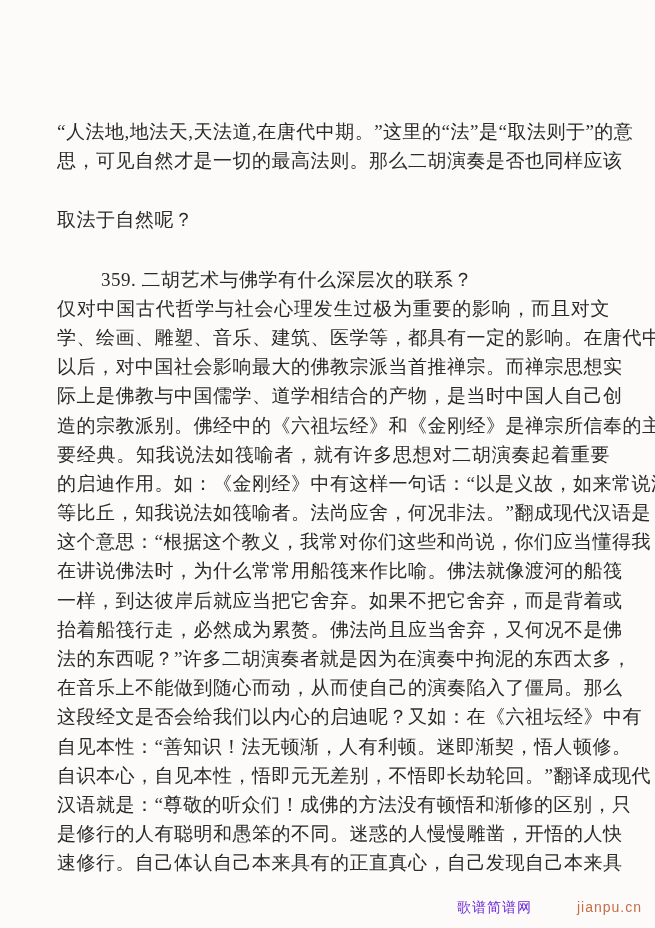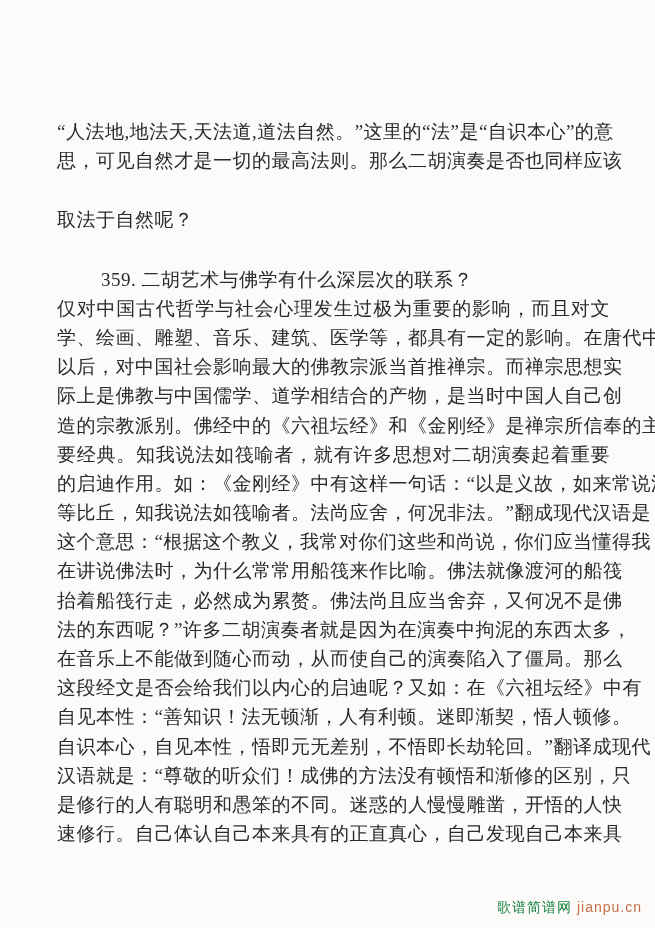--- a/index.html
+++ b/index.html
@@ -39,42 +39,43 @@
     text-indent:44px;
   }
   .watermark{
     position:absolute;
     right:13px;bottom:11px;
     font-size:14px;
     font-family:"Liberation Sans","DejaVu Sans",sans-serif;
     letter-spacing:1px;
     white-space:nowrap;
   }
-  .watermark .wm-name{color:#15803d;}
-  .watermark .wm-url{color:#c46f49;}
+  .watermark .wm-name{color:#6d28d9;}
+  .watermark .wm-url{color:#c46f49;margin-left:40px;}
 </style>
 </head>
 <body>
 
 <div class="page">
   <div class="text-block">
-    <div class="line">“人法地,地法天,天法道,道法自然。”这里的“法”是“自识本心”的意</div>
+    <div class="line">“人法地,地法天,天法道,在唐代中期。”这里的“法”是“取法则于”的意</div>
     <div class="line">思，可见自然才是一切的最高法则。那么二胡演奏是否也同样应该</div>
     <div class="line short">取法于自然呢？</div>
     <div class="line short indent">359. 二胡艺术与佛学有什么深层次的联系？</div>
     <div class="line">仅对中国古代哲学与社会心理发生过极为重要的影响，而且对文</div>
     <div class="line">学、绘画、雕塑、音乐、建筑、医学等，都具有一定的影响。在唐代中期</div>
     <div class="line">以后，对中国社会影响最大的佛教宗派当首推禅宗。而禅宗思想实</div>
     <div class="line">际上是佛教与中国儒学、道学相结合的产物，是当时中国人自己创</div>
     <div class="line">造的宗教派别。佛经中的《六祖坛经》和《金刚经》是禅宗所信奉的主</div>
     <div class="line">要经典。知我说法如筏喻者，就有许多思想对二胡演奏起着重要</div>
     <div class="line">的启迪作用。如：《金刚经》中有这样一句话：“以是义故，如来常说汝</div>
     <div class="line">等比丘，知我说法如筏喻者。法尚应舍，何况非法。”翻成现代汉语是</div>
     <div class="line">这个意思：“根据这个教义，我常对你们这些和尚说，你们应当懂得我</div>
     <div class="line">在讲说佛法时，为什么常常用船筏来作比喻。佛法就像渡河的船筏</div>
+    <div class="line">一样，到达彼岸后就应当把它舍弃。如果不把它舍弃，而是背着或</div>
     <div class="line">抬着船筏行走，必然成为累赘。佛法尚且应当舍弃，又何况不是佛</div>
     <div class="line">法的东西呢？”许多二胡演奏者就是因为在演奏中拘泥的东西太多，</div>
     <div class="line">在音乐上不能做到随心而动，从而使自己的演奏陷入了僵局。那么</div>
     <div class="line">这段经文是否会给我们以内心的启迪呢？又如：在《六祖坛经》中有</div>
     <div class="line">自见本性：“善知识！法无顿渐，人有利顿。迷即渐契，悟人顿修。</div>
     <div class="line">自识本心，自见本性，悟即元无差别，不悟即长劫轮回。”翻译成现代</div>
     <div class="line">汉语就是：“尊敬的听众们！成佛的方法没有顿悟和渐修的区别，只</div>
     <div class="line">是修行的人有聪明和愚笨的不同。迷惑的人慢慢雕凿，开悟的人快</div>
     <div class="line">速修行。自己体认自己本来具有的正直真心，自己发现自己本来具</div>
   </div>

